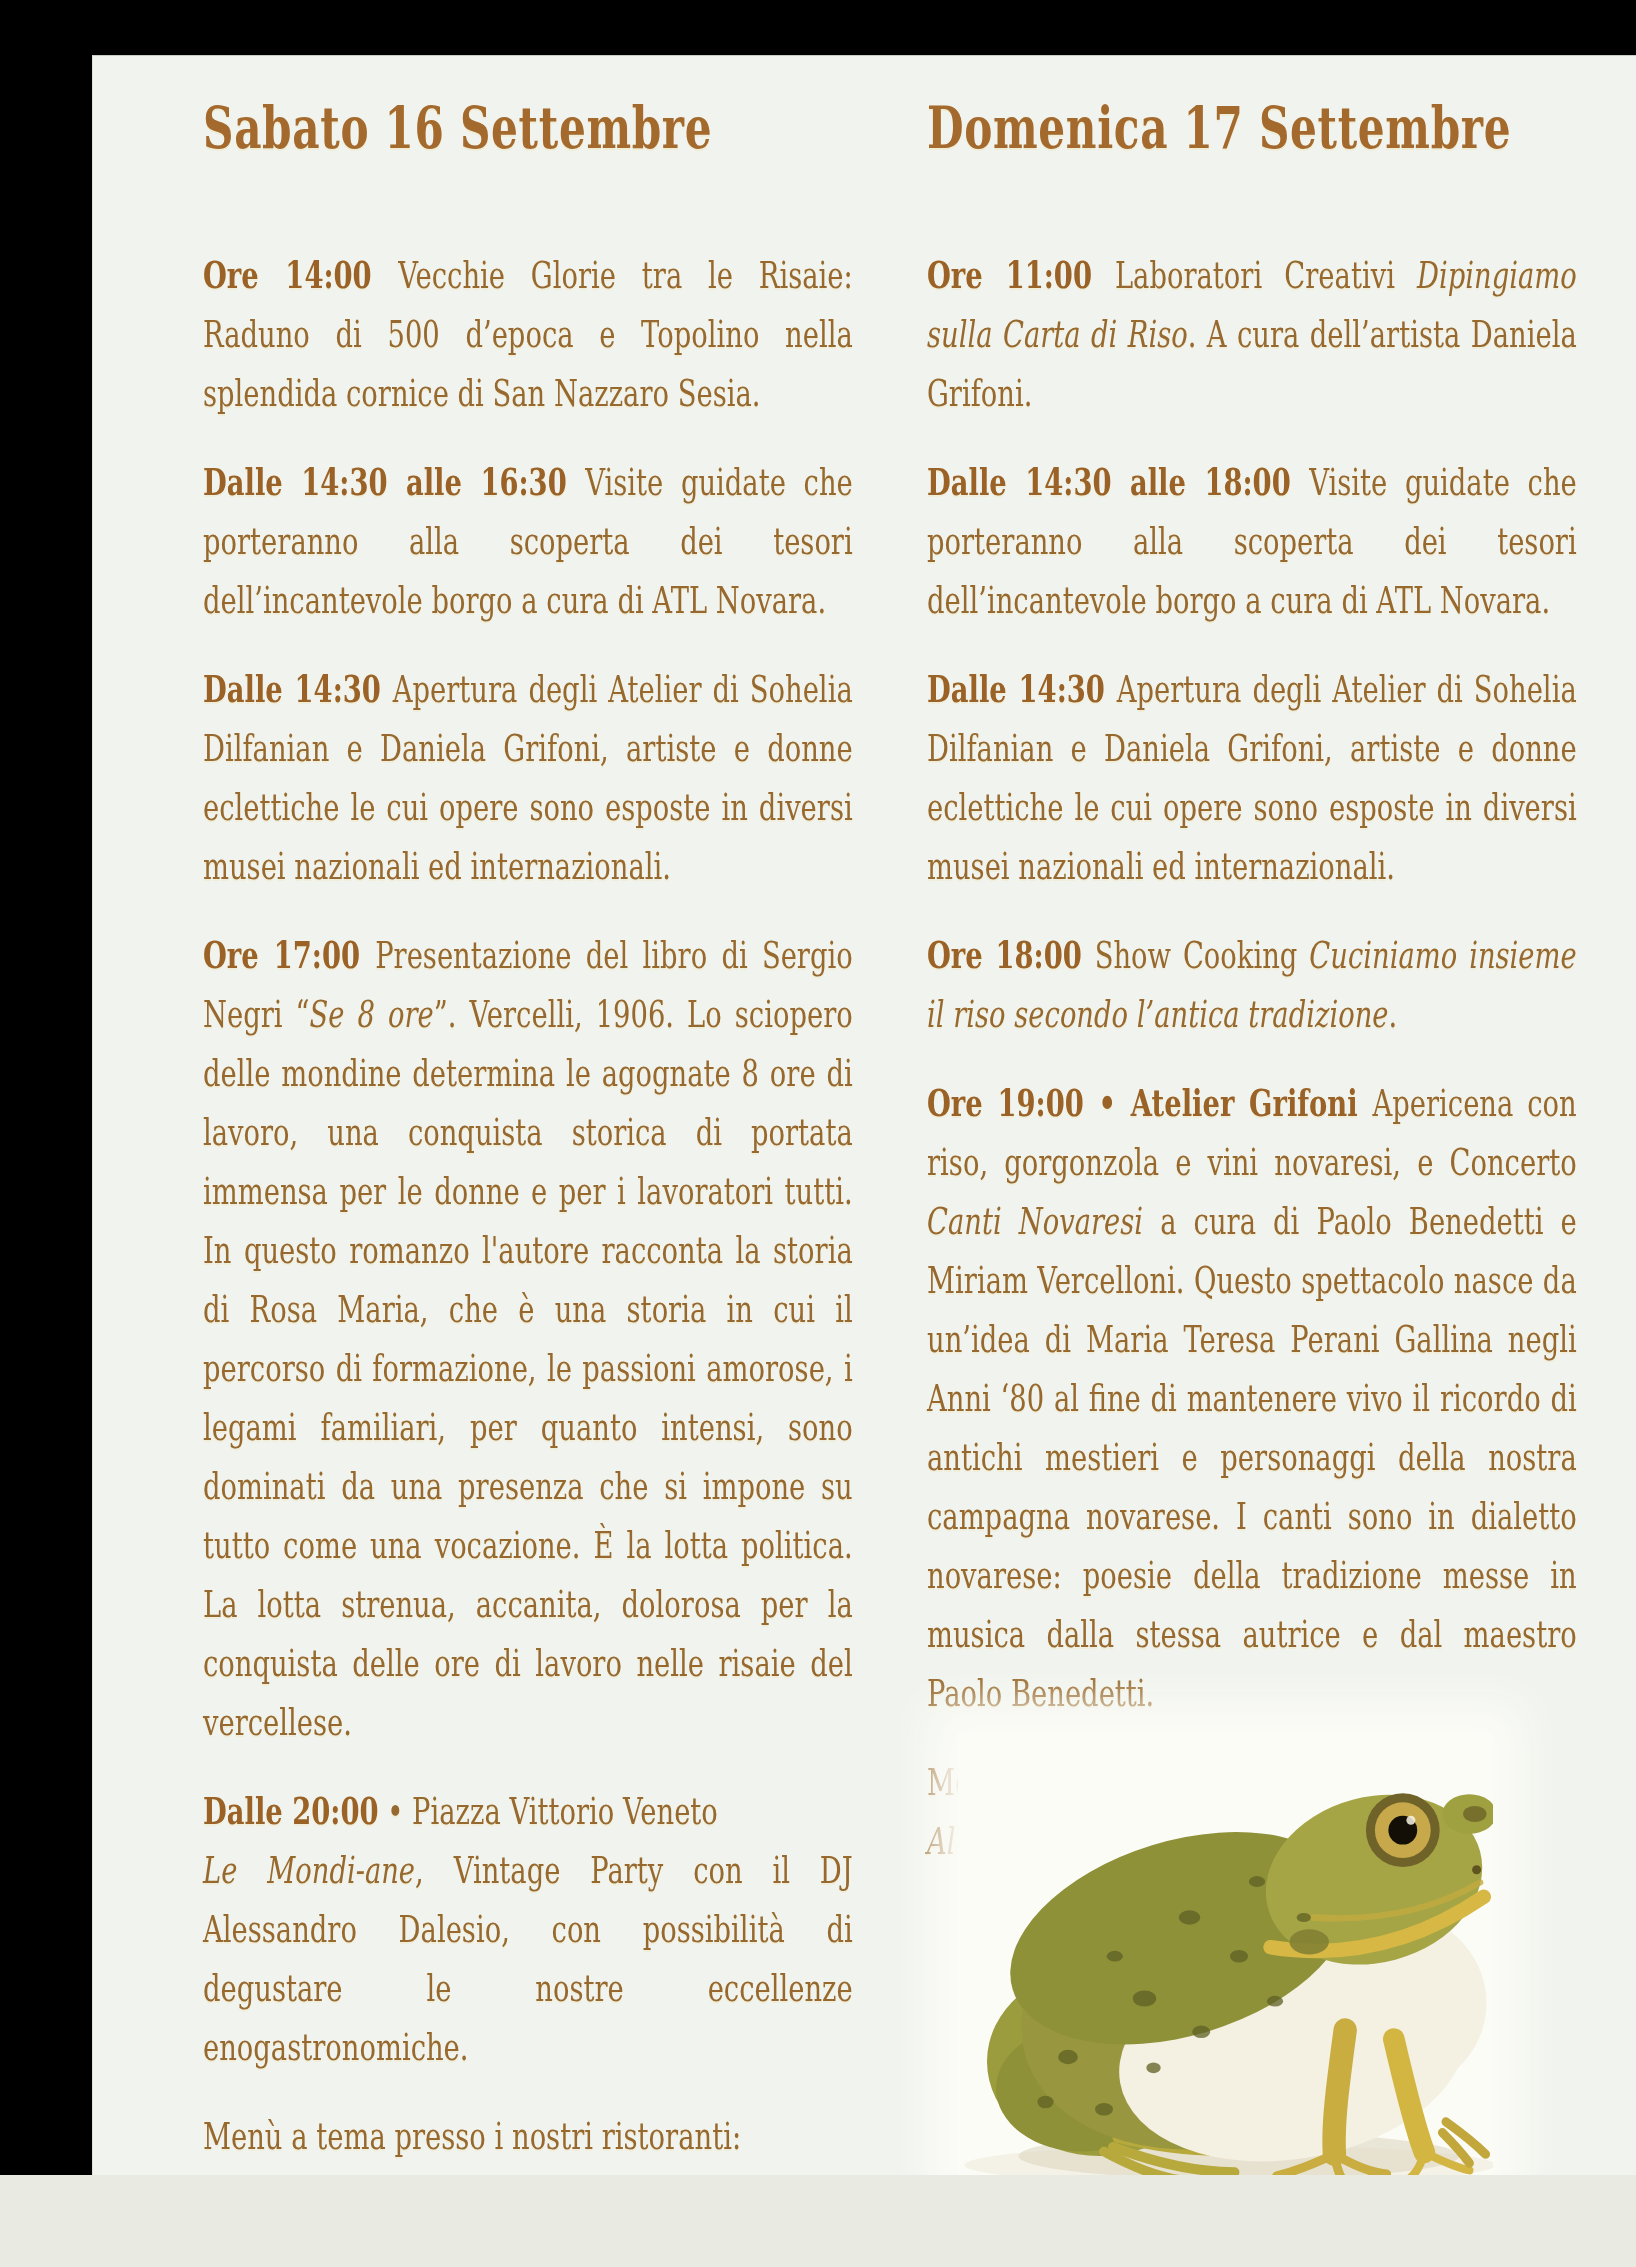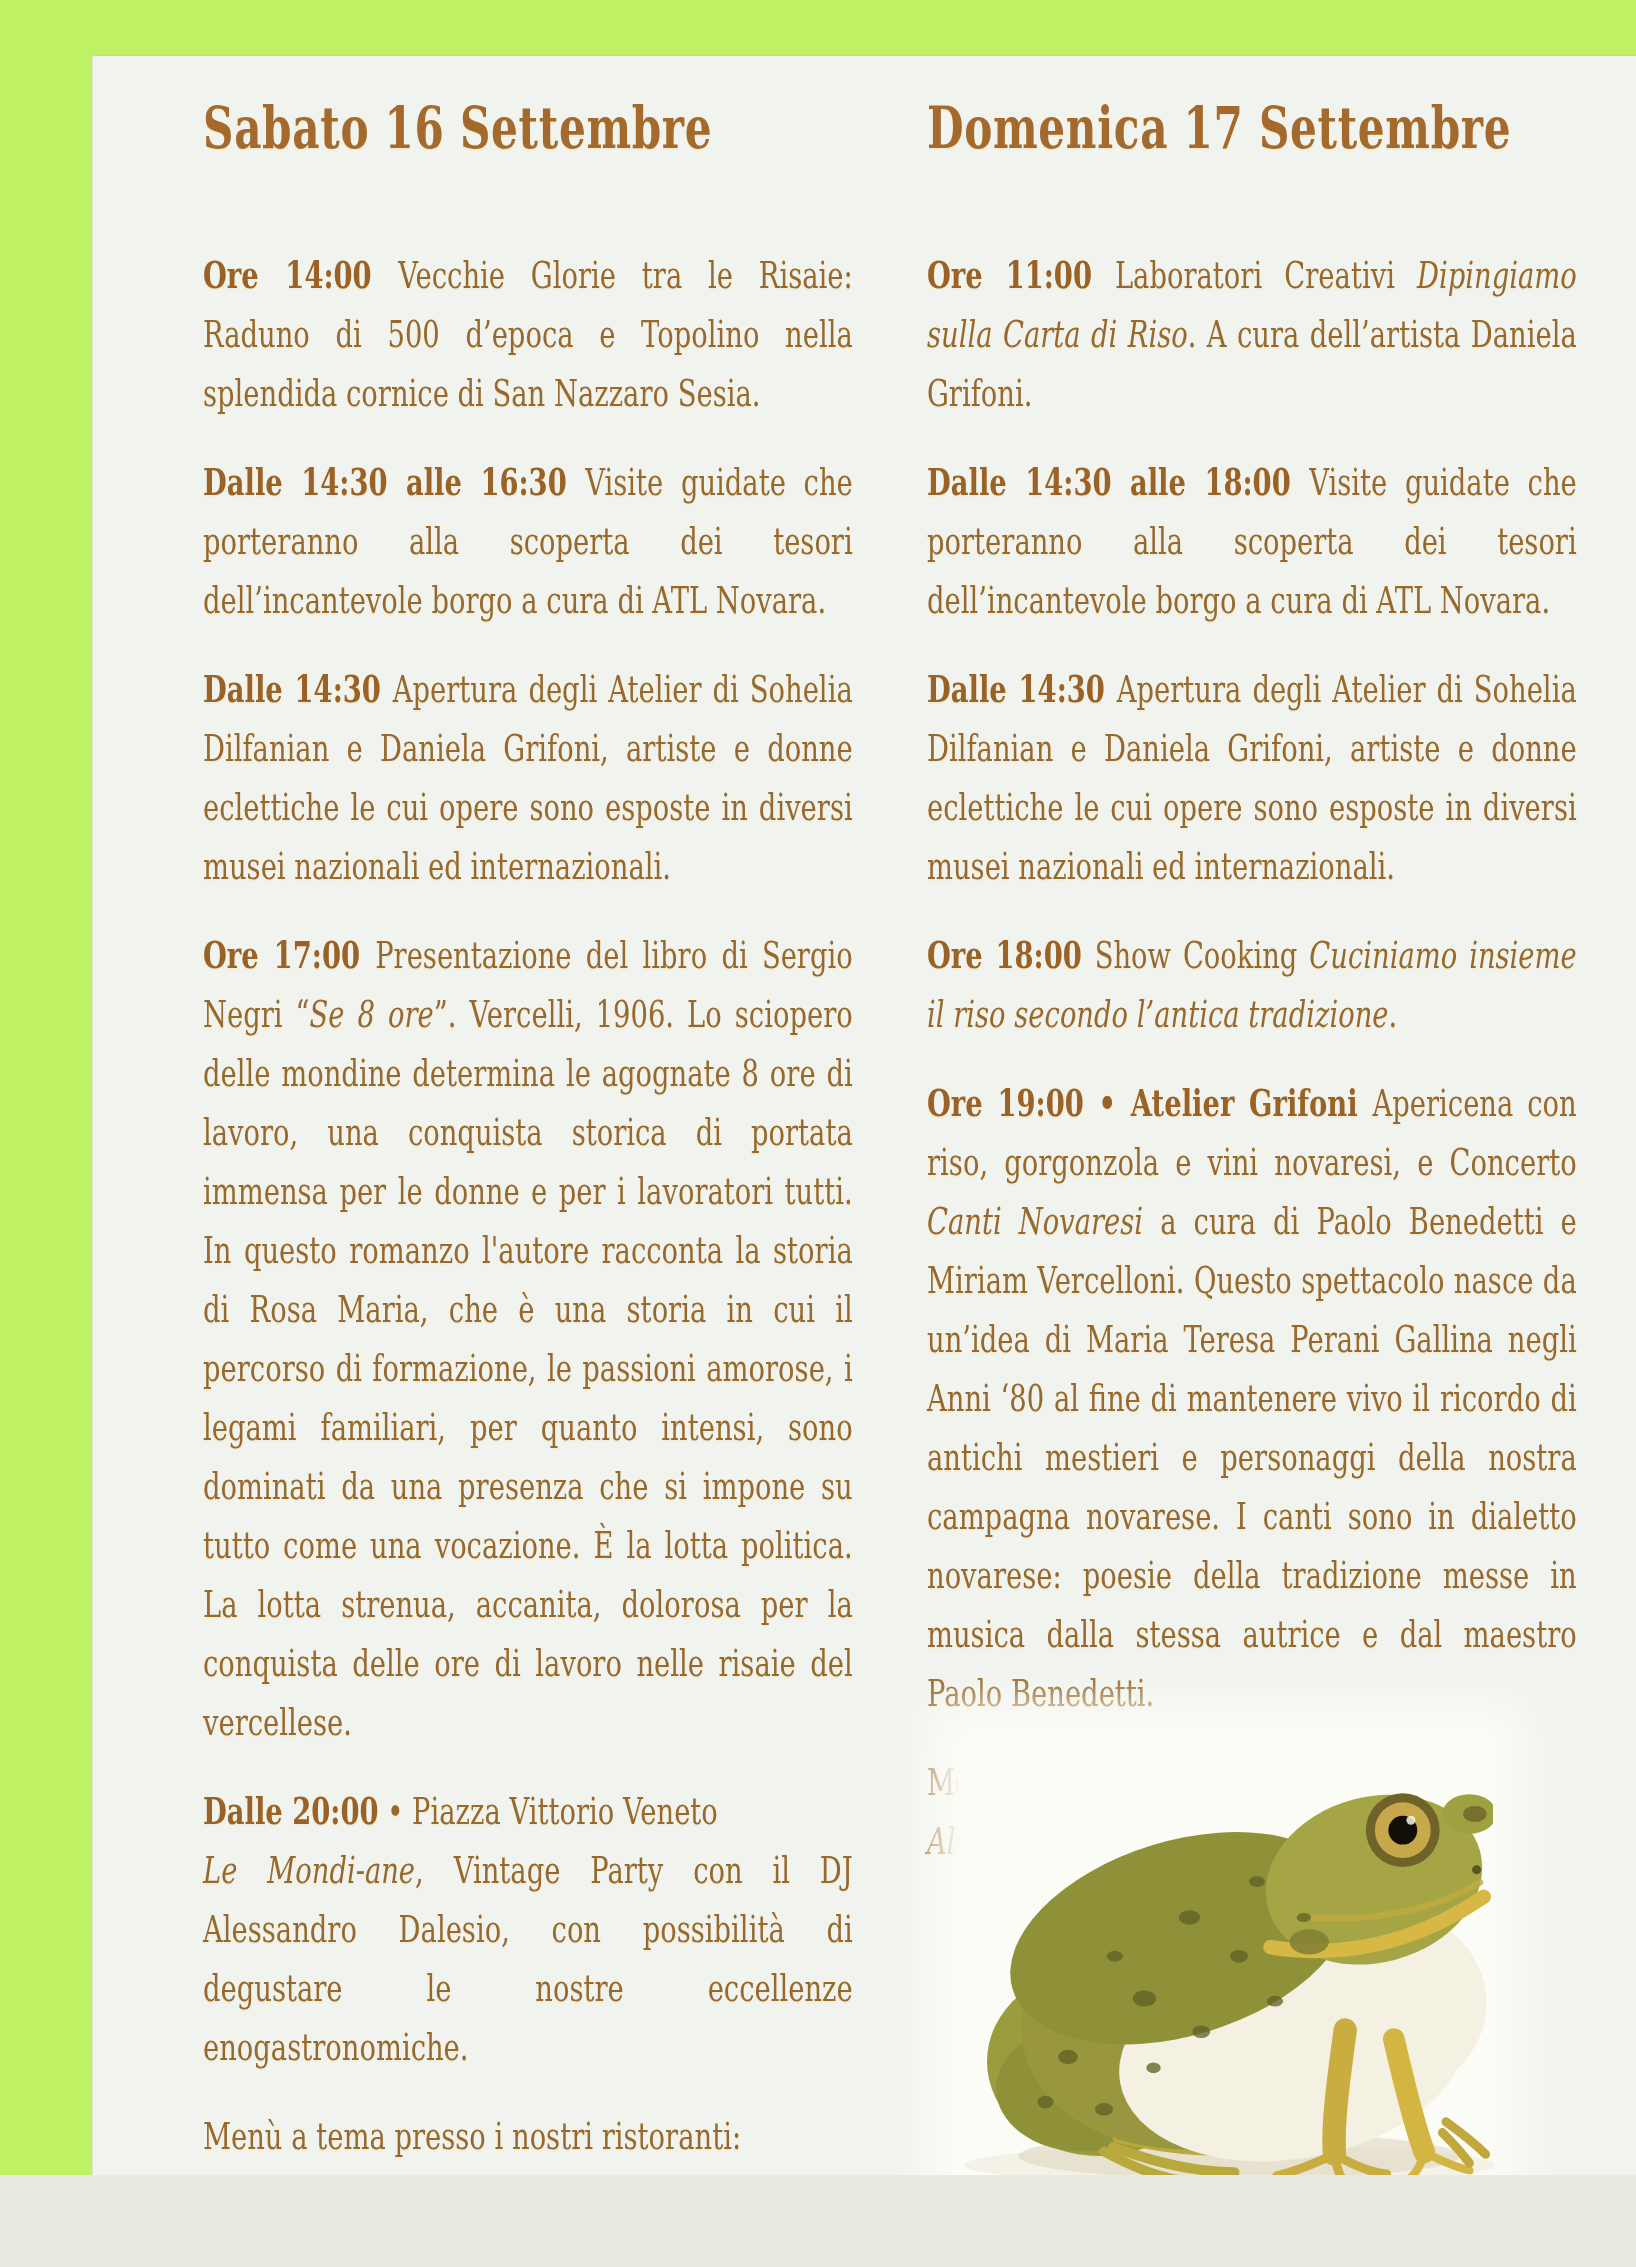--- a/index.html
+++ b/index.html
@@ -3,21 +3,21 @@
 <meta charset="utf-8">
 <style>
   html,body{margin:0;padding:0;}
   body{
     background:#e9eae2;
     font-family:"DejaVu Serif","Liberation Serif",serif;
   }
   .canvas{
     position:relative;
     width:1637px;height:2175px;
-    background:#bef264;
+    background:#000000;
     overflow:hidden;
   }
   
   .paper{
     position:absolute;
     left:92px;top:55px;right:0;bottom:0;
     background:#f1f4ee;
     border-top:1.8px solid rgba(150,156,146,0.45);
     border-left:0.9px solid rgba(200,204,196,0.45);
   }

